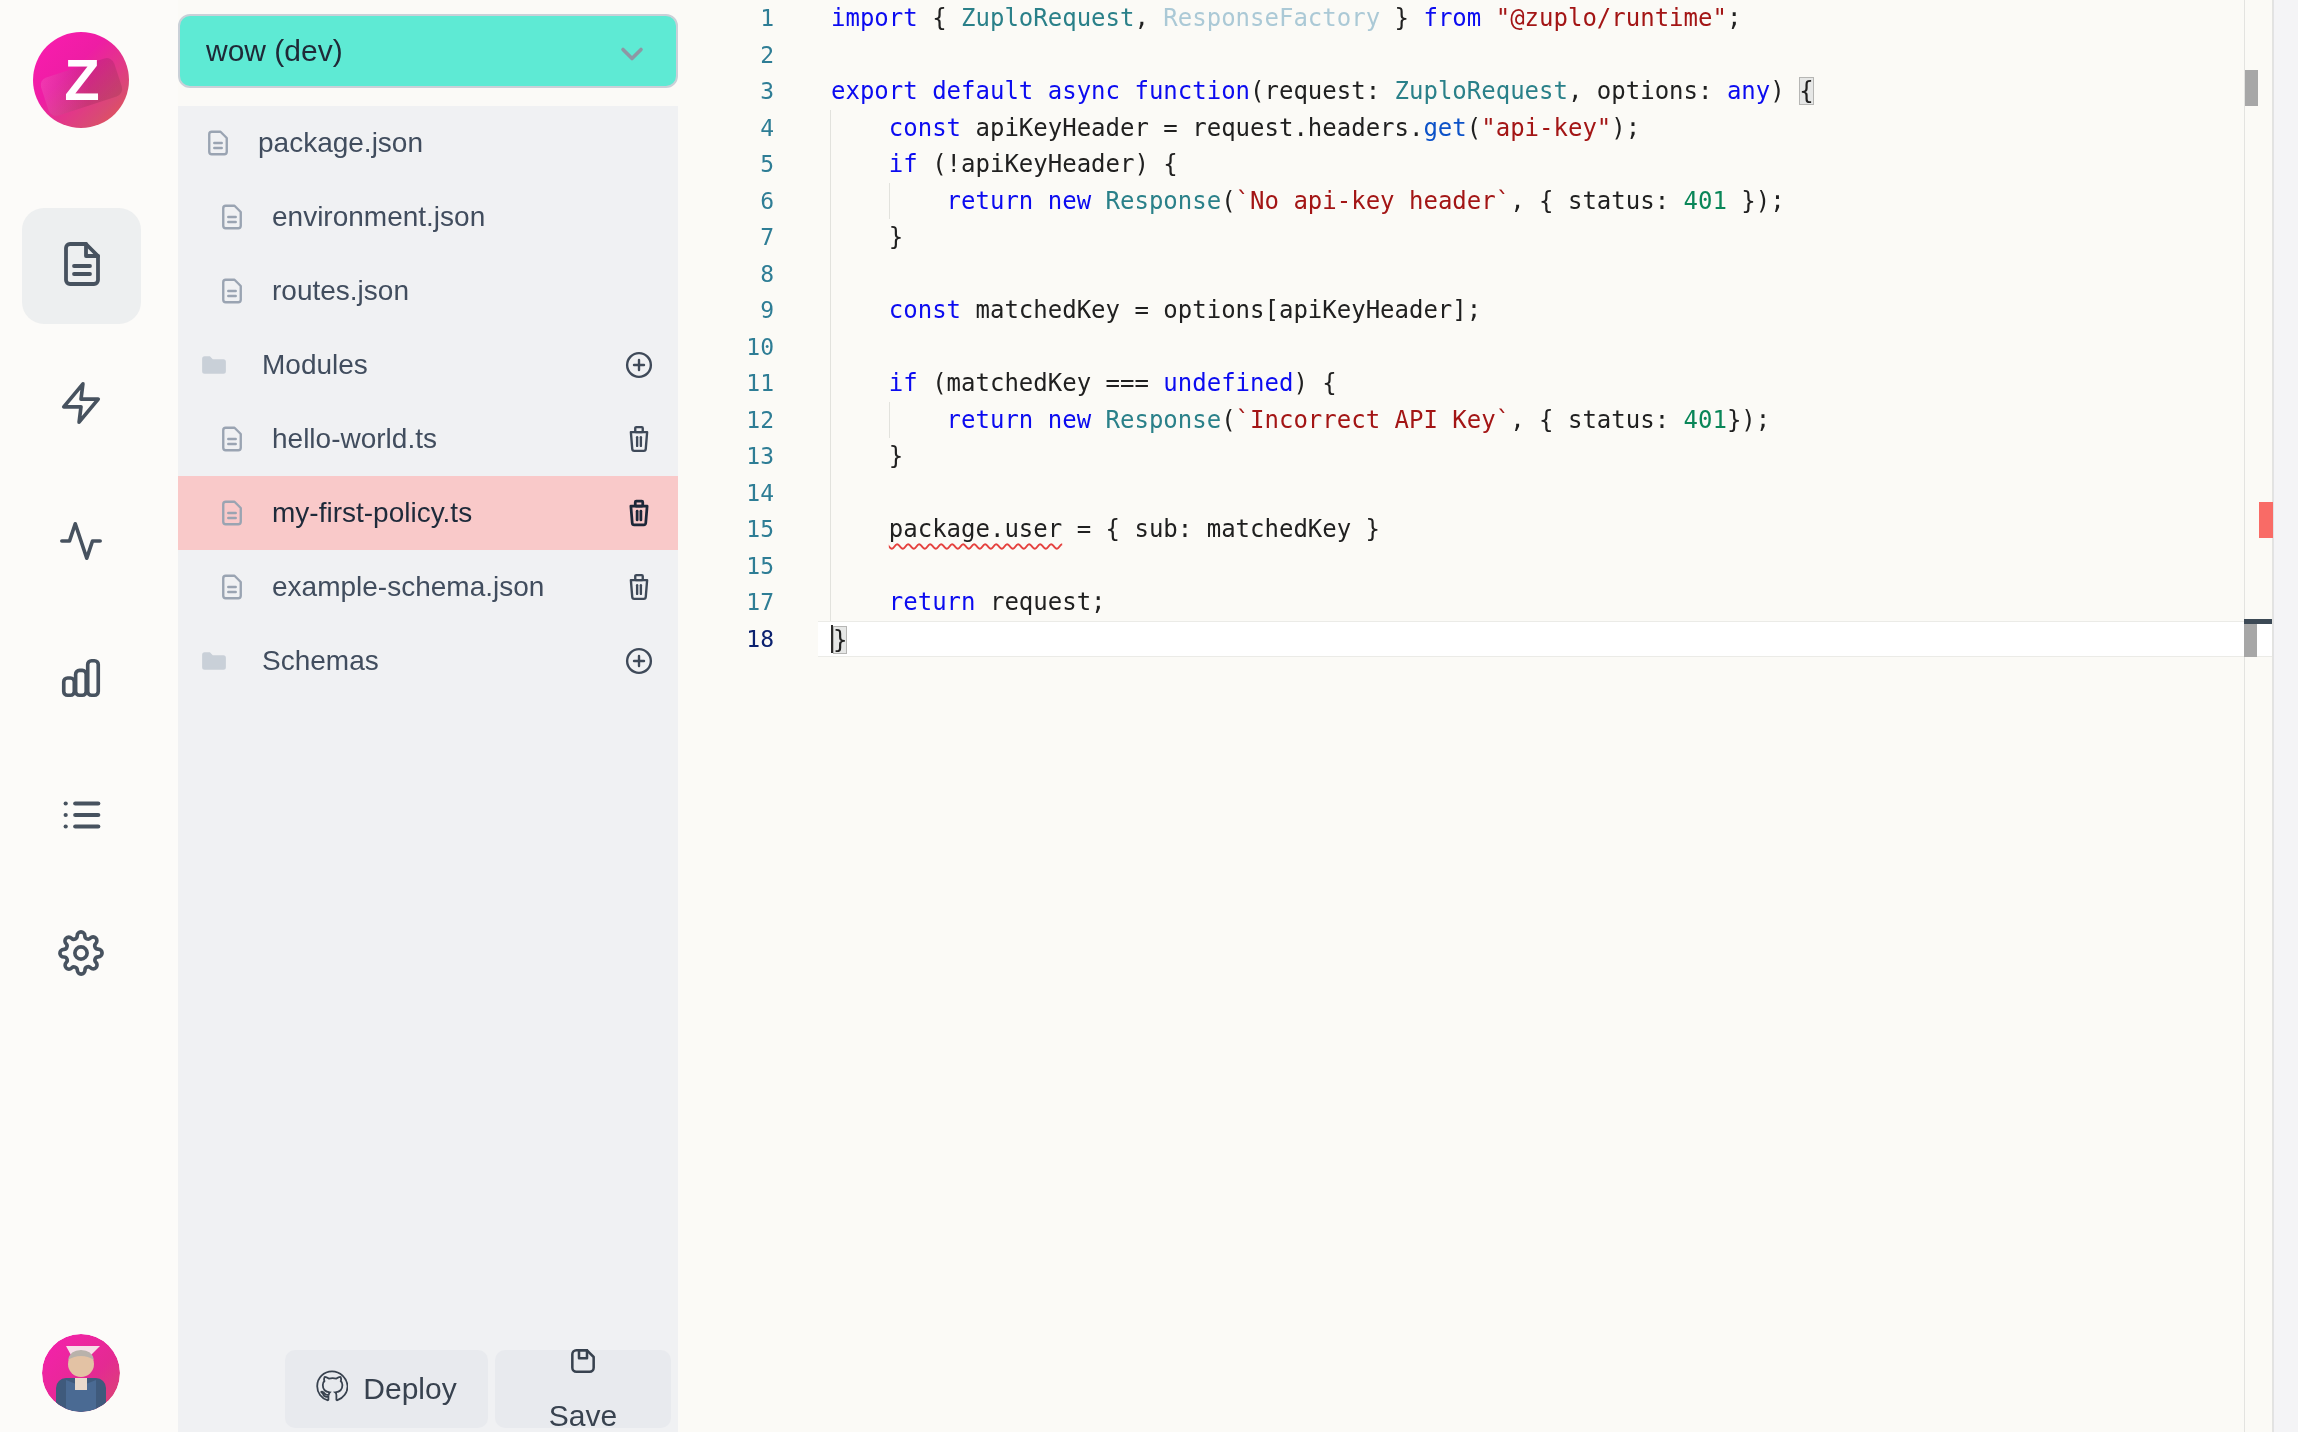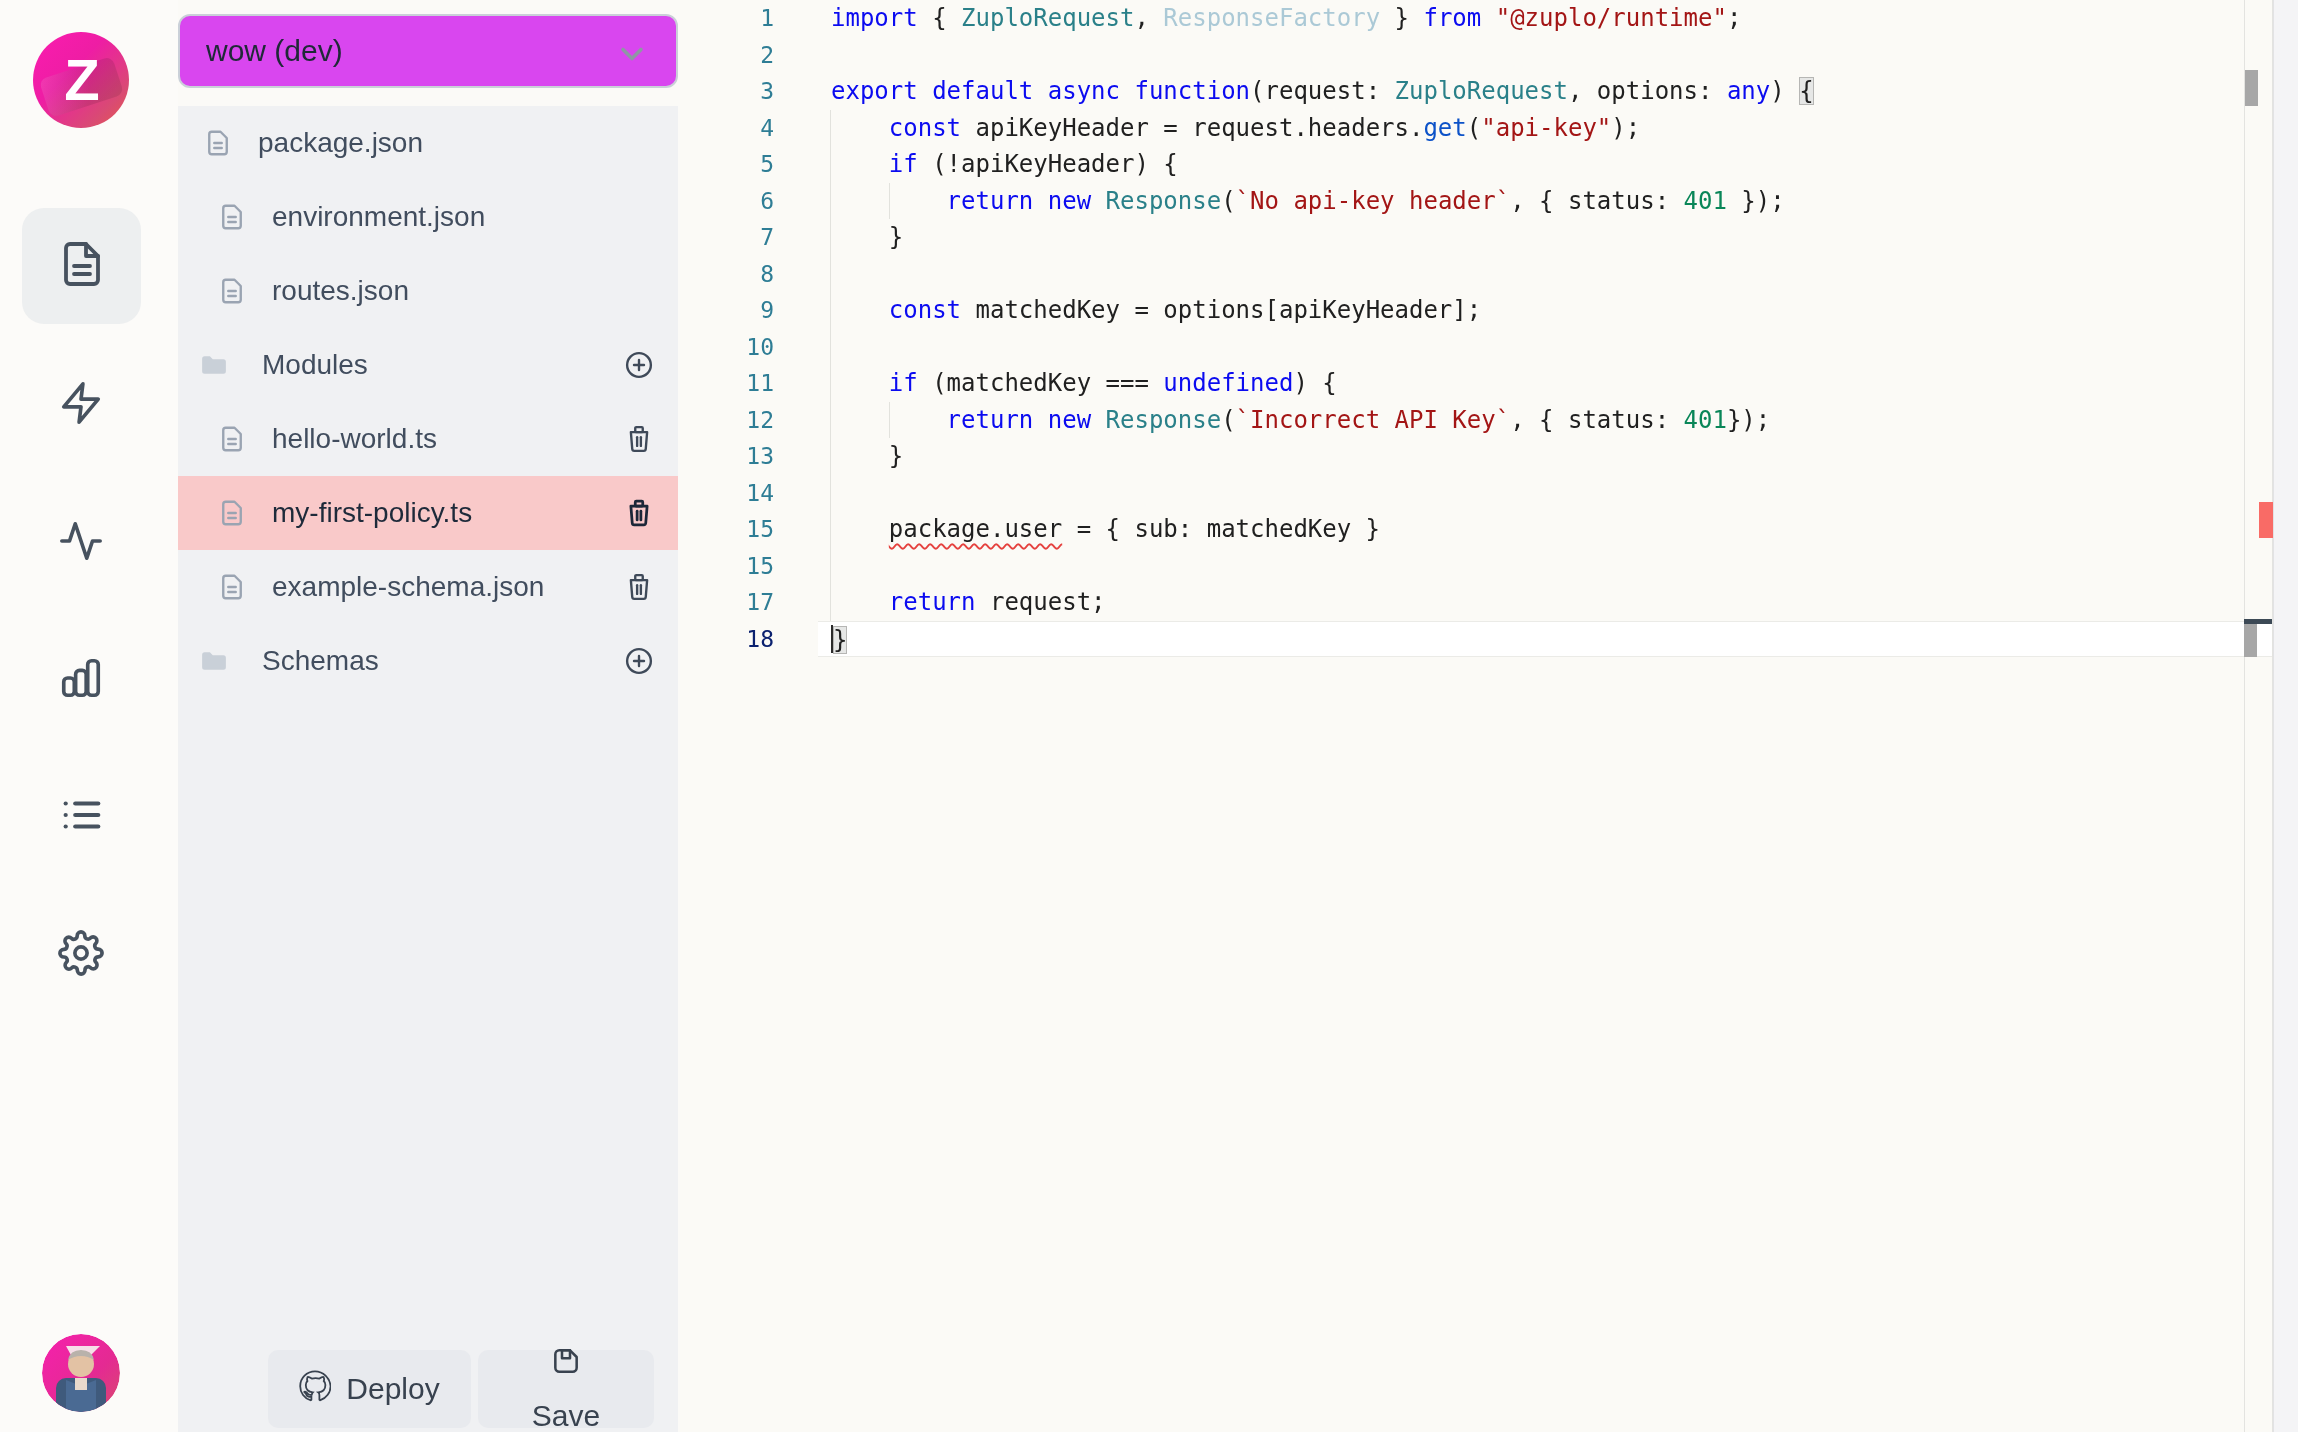--- a/index.html
+++ b/index.html
@@ -26,37 +26,37 @@
   .rail-tile svg { width:48px; height:48px; }
   .pos-bolt  { top:379px; }
   .pos-pulse { top:517px; }
   .pos-chart { top:654px; }
   .pos-list  { top:791px; }
   .pos-gear  { top:929px; }
   .avatar { position:absolute; left:42px; top:1334px; width:78px; height:78px; border-radius:50%; overflow:hidden; cursor:pointer; }
   
   .sidebar { position:absolute; left:178px; top:0; width:502px; height:1432px; z-index:4; }
   .project-select {
-    position:absolute; left:0; top:14px; width:500px; height:74px; background:#d946ef;
+    position:absolute; left:0; top:14px; width:500px; height:74px; background:#5eead4;
     border:2px solid #cad0d8; border-radius:12px; display:flex; align-items:center;
     padding-left:26px; font-size:30px; color:#1f2937; cursor:pointer;
   }
   .project-select .chev { position:absolute; right:26px; top:20px; width:36px; height:36px; color:#8e97a4; }
   .panel { position:absolute; left:0; top:106px; width:500px; height:1326px; background:#f0f1f3; }
   .tree-row { position:relative; height:74px; display:flex; align-items:center; font-size:28px; color:#414d5e; cursor:pointer;gap:16px; }
   .tree-row.selected { background:#f9c9c9; color:#1e2a3a; font-weight:500; }
   .tree-icon { display:flex; align-items:center; justify-content:center; width:32px; height:32px; flex:0 0 32px; }
   .tree-icon svg { width:30px; height:30px; }
   .file-ic { color:#9aa4b2; margin-left:24px; margin-right:8px; }
   .nested .file-ic { margin-left:38px; }
   .folder-ic { color:#c9d0d8; margin-left:20px; margin-right:16px; }
   .row-action { position:absolute; right:24px; top:22px; width:30px; height:30px; color:#3f4a59; cursor:pointer; }
   .row-action svg { width:30px; height:30px; }
   .tree-row.selected .row-action { color:#1c2738; }
-  .actions { position:absolute; left:90px; bottom:4px; display:flex; gap:7px; }
+  .actions { position:absolute; left:107px; bottom:4px; display:flex; gap:7px; }
   .btn {
     height:78px; background:#e8eaee; border:none; border-radius:10px; display:flex; align-items:center;
     justify-content:center; gap:15px; font-family:"Liberation Sans",sans-serif;
     font-size:30px; font-weight:500; color:#38424f; cursor:pointer;
   }
   .btn svg { width:32px; height:32px; }
   .btn-deploy { width:203px; }
   .btn-save { width:176px;flex-direction:column; }
   
   .editor { position:absolute; left:680px; top:0; width:1593px; height:1432px; background:#fbfaf6; }

